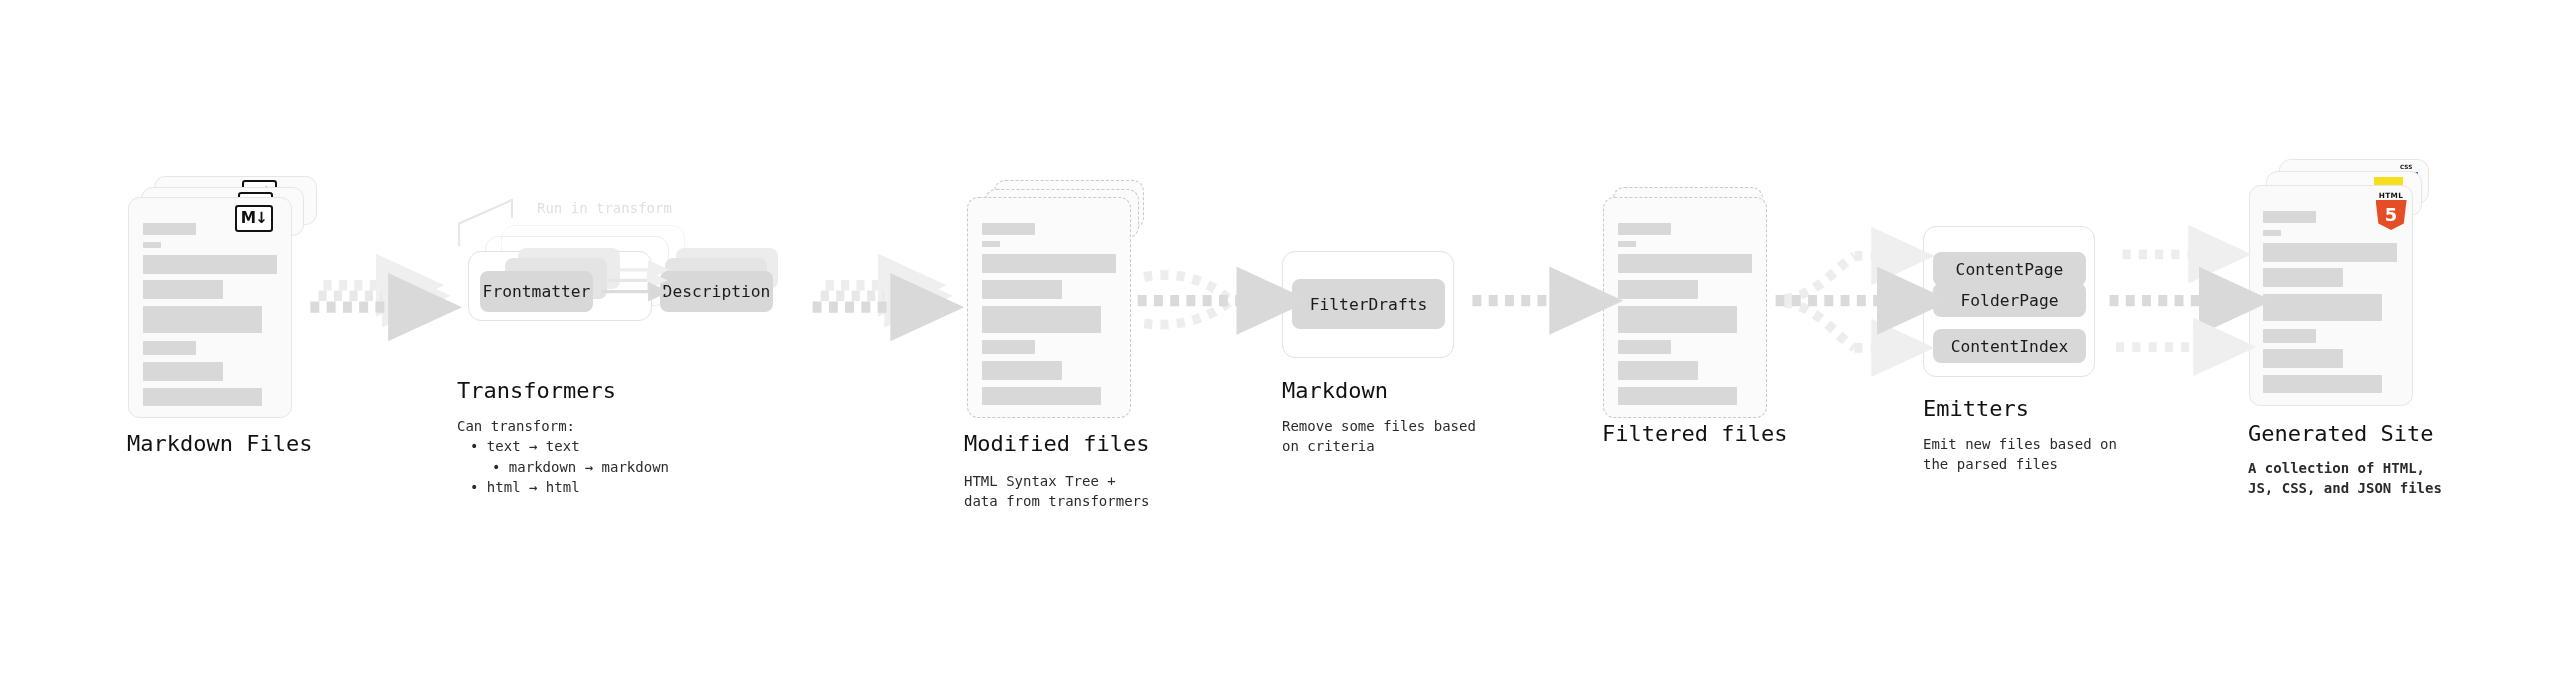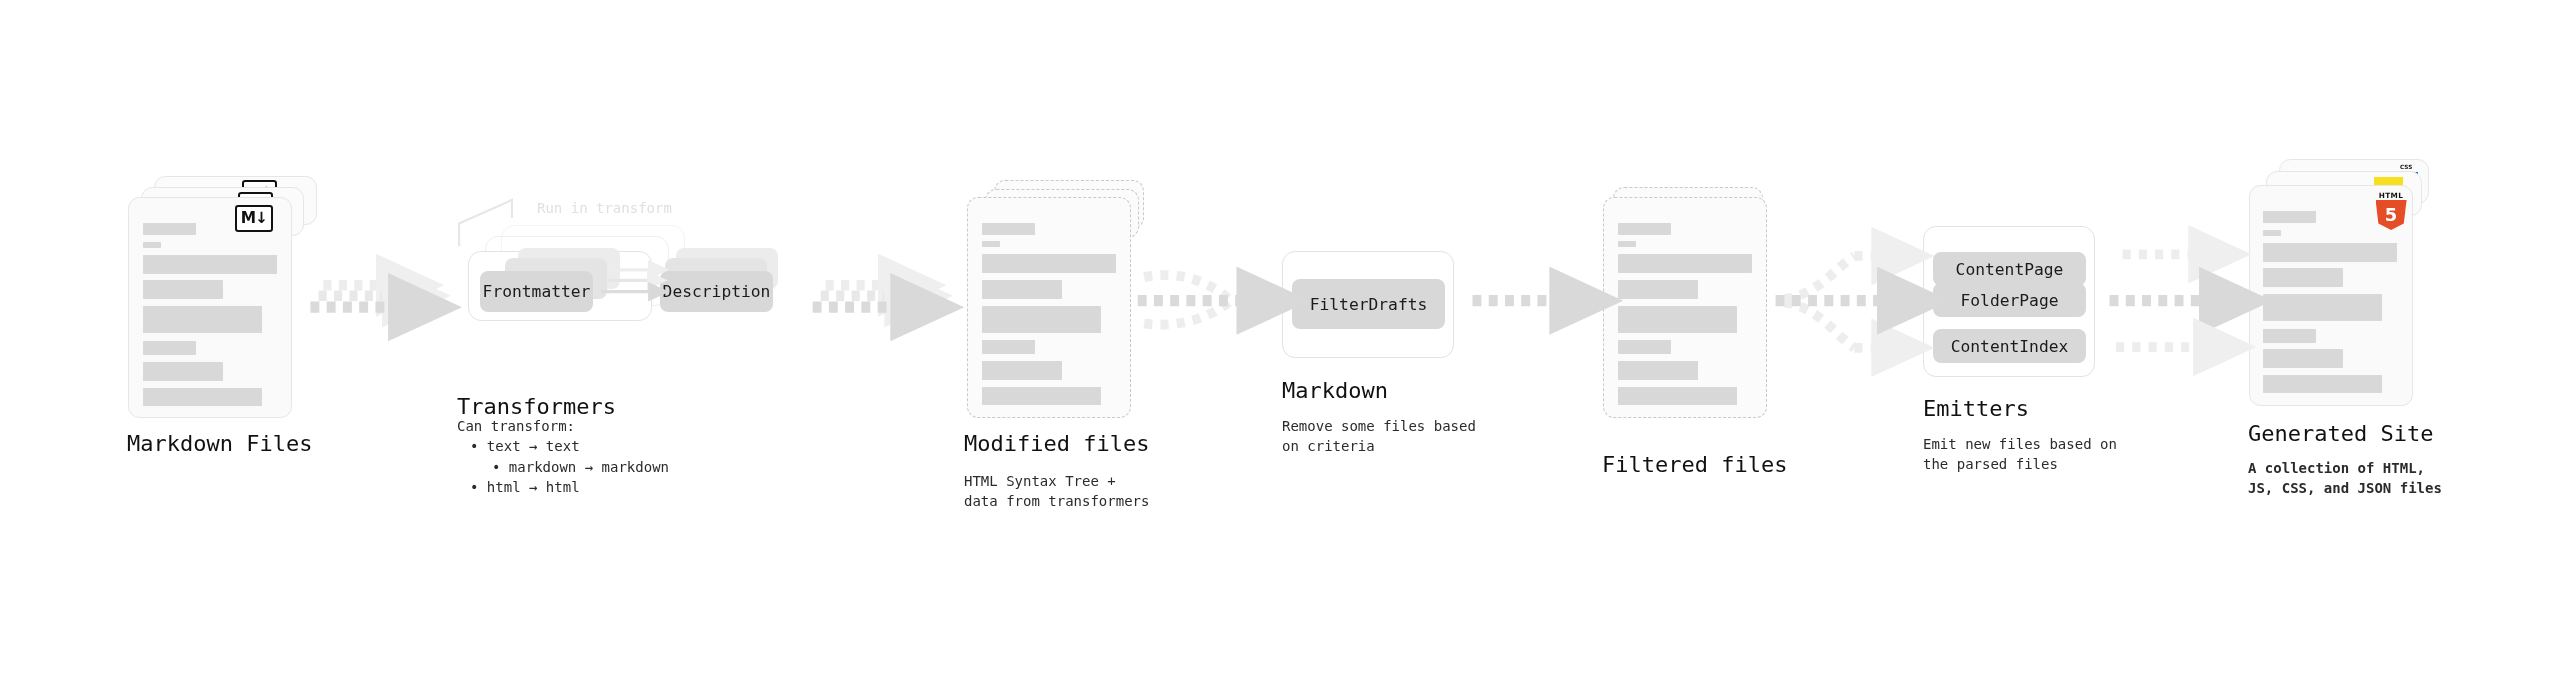--- a/index.html
+++ b/index.html
@@ -113,21 +113,21 @@
     <div class="pbox" style="left:468px;top:251px;width:184px;height:70px;"></div>
 
     <div class="chip g2" style="left:518px;top:248px;width:102px;height:41px;font-size:0;"></div>
     <div class="chip g1" style="left:505px;top:258px;width:102px;height:41px;font-size:0;"></div>
     <div class="chip" style="left:480px;top:271px;width:113px;height:41px;">Frontmatter</div>
 
     <div class="chip g2" style="left:676px;top:248px;width:102px;height:41px;font-size:0;"></div>
     <div class="chip g1" style="left:665px;top:258px;width:102px;height:41px;font-size:0;"></div>
     <div class="chip" style="left:660px;top:271px;width:113px;height:41px;">Description</div>
 
-    <div class="title" style="left:457px;top:378px;margin-top:16px;">Transformers</div>
+    <div class="title" style="left:457px;top:378px;">Transformers</div>
 
     <div class="sub" style="left:457px;top:416px;">Can transform:</div>
     <div class="sub" style="left:470px;top:436px;">• text → text</div>
     <div class="sub" style="left:492px;top:457px;">• markdown → markdown</div>
     <div class="sub" style="left:470px;top:477px;">• html → html</div>
   </div>
 
   <div>
     <div class="doc dashed" style="left:994px;top:180px;width:150px;height:49px;"></div>
     <div class="doc dashed" style="left:985px;top:189px;width:154px;height:49px;"></div>
@@ -162,21 +162,21 @@
 
     <div class="bar" style="left:1618px;top:223px;width:53px;height:12.2px;"></div>
     <div class="bar" style="left:1618px;top:241px;width:18px;height:5.7px;"></div>
     <div class="bar" style="left:1618px;top:254px;width:134px;height:18.7px;"></div>
     <div class="bar" style="left:1618px;top:280px;width:80px;height:18.7px;"></div>
     <div class="bar" style="left:1618px;top:306px;width:119px;height:27px;"></div>
     <div class="bar" style="left:1618px;top:340px;width:53px;height:14px;"></div>
     <div class="bar" style="left:1618px;top:361px;width:80px;height:18.7px;"></div>
     <div class="bar" style="left:1618px;top:387px;width:119px;height:18px;"></div>
 
-    <div class="title" style="left:1602px;top:452px;">Filtered files</div>
+    <div class="title" style="left:1602px;top:421px;">Filtered files</div>
   </div>
 
   <div>
     <div class="pbox" style="left:1923px;top:226px;width:172px;height:151px;"></div>
 
     <div class="chip" style="left:1933px;top:236px;width:153px;height:34px;margin-top:16px;">ContentPage</div>
     <div class="chip" style="left:1933px;top:283px;width:153px;height:34px;">FolderPage</div>
     <div class="chip" style="left:1933px;top:329px;width:153px;height:34px;">ContentIndex</div>
 
     <div class="title" style="left:1923px;top:396px;">Emitters</div>

